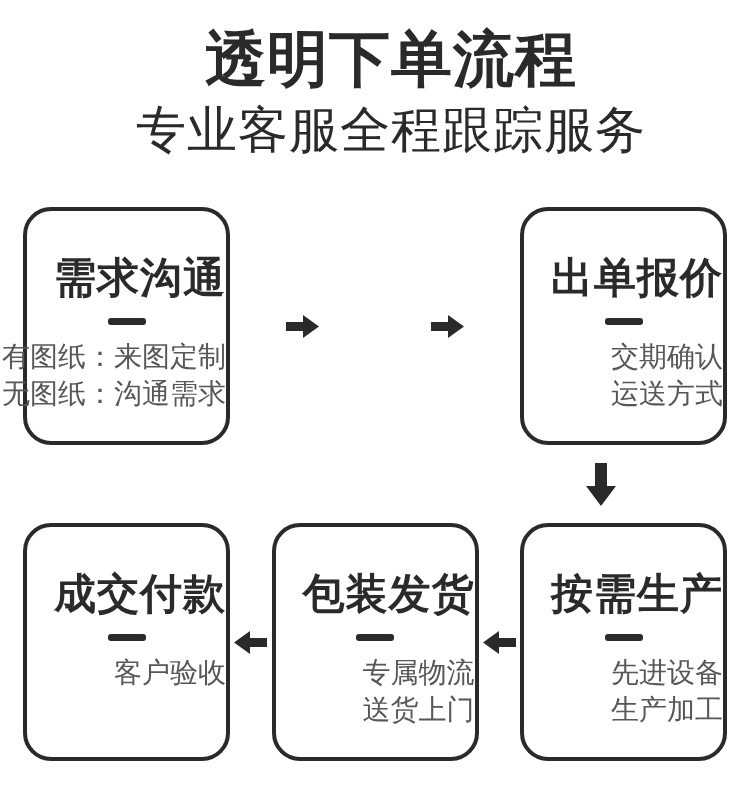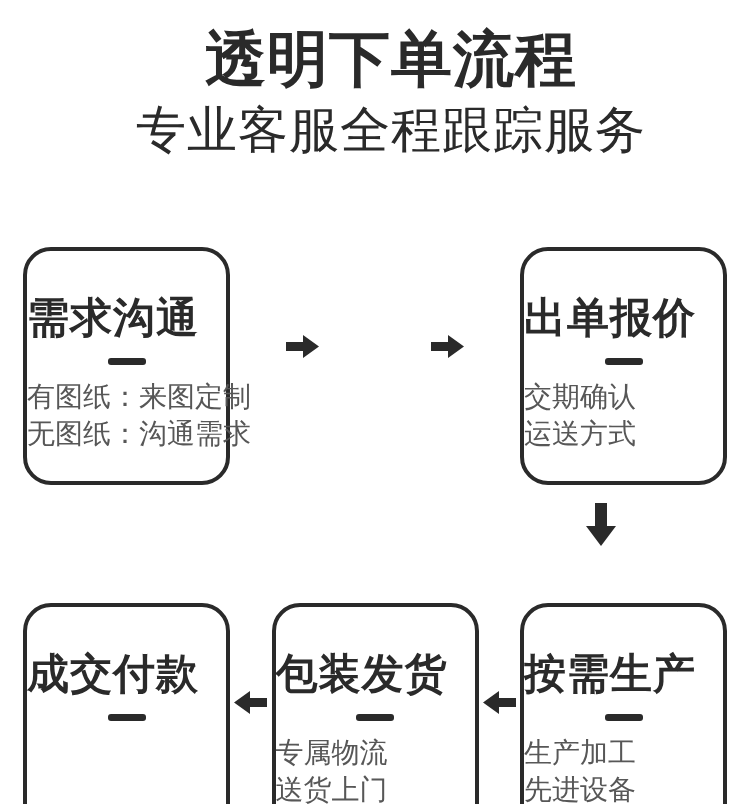--- a/index.html
+++ b/index.html
@@ -54,23 +54,22 @@
   }
   .box{
     width:207px;
     height:238px;
     flex:0 0 207px;
     border:4px solid var(--ink);
     border-radius:28px;
     background:var(--background);
     display:flex;
     flex-direction:column;
-    align-items:flex-start;
+    align-items:flex-end;
     padding-top:42px;
-    margin-top:40px;
   }
   .box-title{
     font-size:42px;
     line-height:50px;
     font-weight:700;
     letter-spacing:1px;
     white-space:nowrap;
     color:var(--ink);
   }
   .dash{
@@ -160,20 +159,21 @@
             <polygon fill="currentColor" points="9,0 21,0 21,23 30,23 15,43 0,23 9,23"></polygon>
           </svg>
       </div>
     </div>
 
     <div class="row">
 
       <section class="box">
         <h3 class="box-title">成交付款</h3>
         <div class="dash"></div>
+        <p class="line">客户验收</p>
       </section>
 
       <div class="arrow-cell">
         <svg width="33" height="25" viewBox="0 0 33 25">
             <polygon fill="currentColor" points="33,8 16,8 16,1 0,12.5 16,24 16,17 33,17"></polygon>
           </svg>
       </div>
 
       <section class="box">
         <h3 class="box-title">包装发货</h3>
@@ -184,20 +184,20 @@
 
       <div class="arrow-cell">
         <svg width="33" height="25" viewBox="0 0 33 25">
             <polygon fill="currentColor" points="33,8 16,8 16,1 0,12.5 16,24 16,17 33,17"></polygon>
           </svg>
       </div>
 
       <section class="box">
         <h3 class="box-title">按需生产</h3>
         <div class="dash"></div>
+        <p class="line">先进设备</p>
         <p class="line">生产加工</p>
-        <p class="line">先进设备</p>
       </section>
 
     </div>
 
   </main>
 </div>
 
 </body></html>

